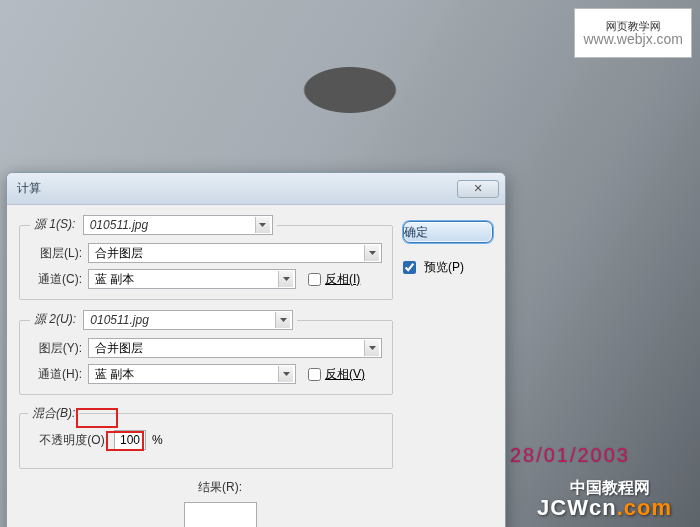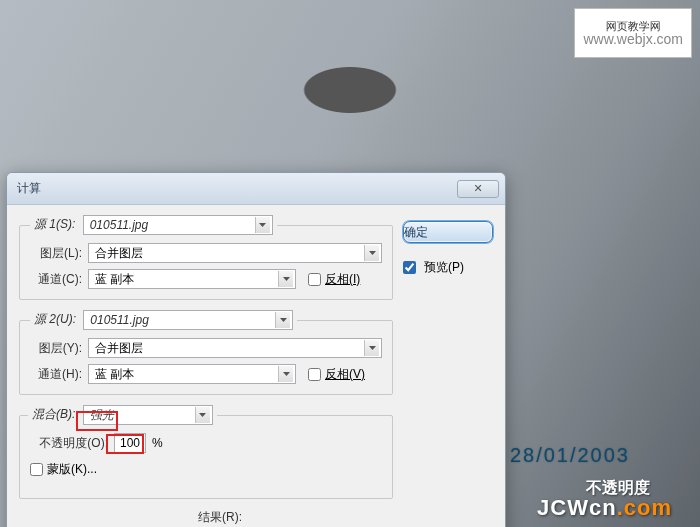--- a/index.html
+++ b/index.html
@@ -30,21 +30,21 @@
       padding: 11px 8px;
       font-size: 11px;
       color: #333;
       line-height: 13px;
       text-align: center;
     }
     .wm-top small { font-size: 14px; color: #888; display:block; }
     .wm-date {
       position: absolute;
       bottom: 60px; right: 70px;
-      color: #0c4a6e;
+      color: #be185d;
       font-family: Arial, sans-serif;
       font-size: 20px;
       letter-spacing: 2px;
       text-shadow: 0 0 2px rgba(0,0,0,.3);
     }
     .wm-bottom1 {
       position: absolute;
       bottom: 28px; right: 50px;
       color: #fff;
       font-size: 16px;
@@ -201,21 +201,21 @@
 <body>
 
 <div class="bg-image"></div>
 
 <div class="wm-top">
   <span>网页教学网</span>
   <small>www.webjx.com</small>
 </div>
 
 <div class="wm-date">28/01/2003</div>
-<div class="wm-bottom1">不透明度</div>
+<div class="wm-bottom1">中国教程网</div>
 <div class="wm-bottom2">
   <span>JCWcn</span><span class="orange">.com</span>
 </div>
 
 <div class="dialog">
   <div class="titlebar">
     <span class="title">计算</span>
     <div class="close-btn">
       <span>✕</span>
     </div>
@@ -303,42 +303,28 @@
           <label class="invert">
             <input type="checkbox" style="">
             <span>反相(V)</span>
           </label>
         </div>
       </fieldset>
 
       <fieldset style="position:relative;padding-left:8px;">
         <legend>
           <span class="lbl">混合(B):</span>
-          <span style="display:inline-block; vertical-align:middle; margin-left:4px;">
-            <span class="combo" style="display:inline-flex; width:130px;">
-              <span>强光</span>
-              <span class="arrow">
-                  <svg width="7" height="4">
-                    <polygon points="0,0 7,0 3.5,4" fill="#555"></polygon>
-                  </svg>
-                </span>
-            </span>
-          </span>
         </legend>
         <div class="opacity-row">
           <span class="lbl w2">不透明度(O):</span>
           <div class="textfield opacity-box">
             <span>100</span>
           </div>
           <span>%</span>
         </div>
-        <label class="mask-row">
-          <input type="checkbox" style="">
-          <span>蒙版(K)...</span>
-        </label>
 
         <div class="redbox1" style="top:-14px; left:56px; width:42px; height:20px;"></div>
         <div class="redbox1" style="top:9px; left:86px; width:38px; height:20px;"></div>
       </fieldset>
 
       <div class="result-row" style="margin-left:28px;flex-direction:column;">
         <span class="lbl">结果(R):</span>
         <div class="combo result-combo">
           <span>新建通道</span>
           <span class="arrow">

